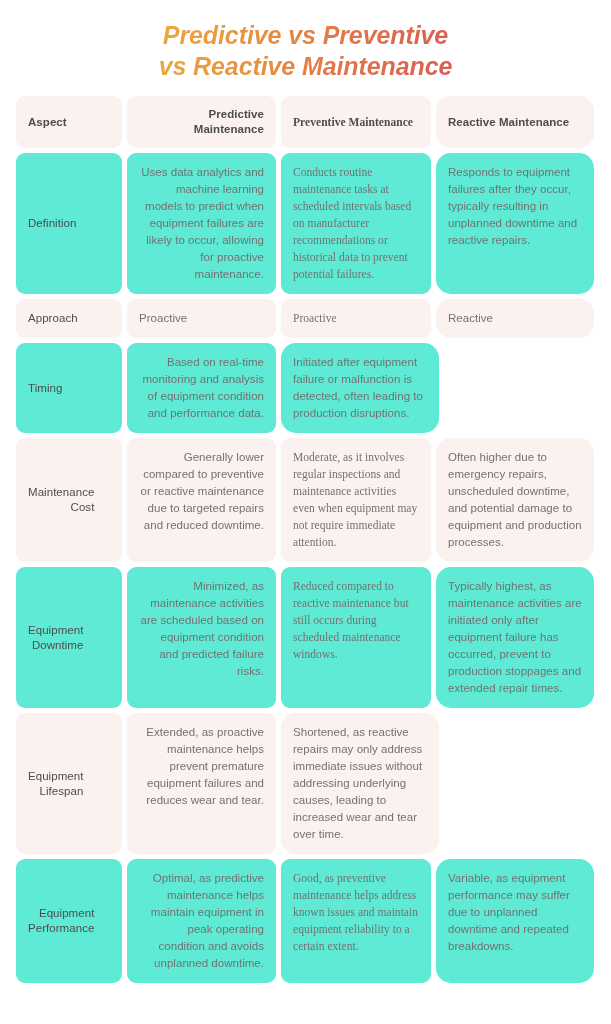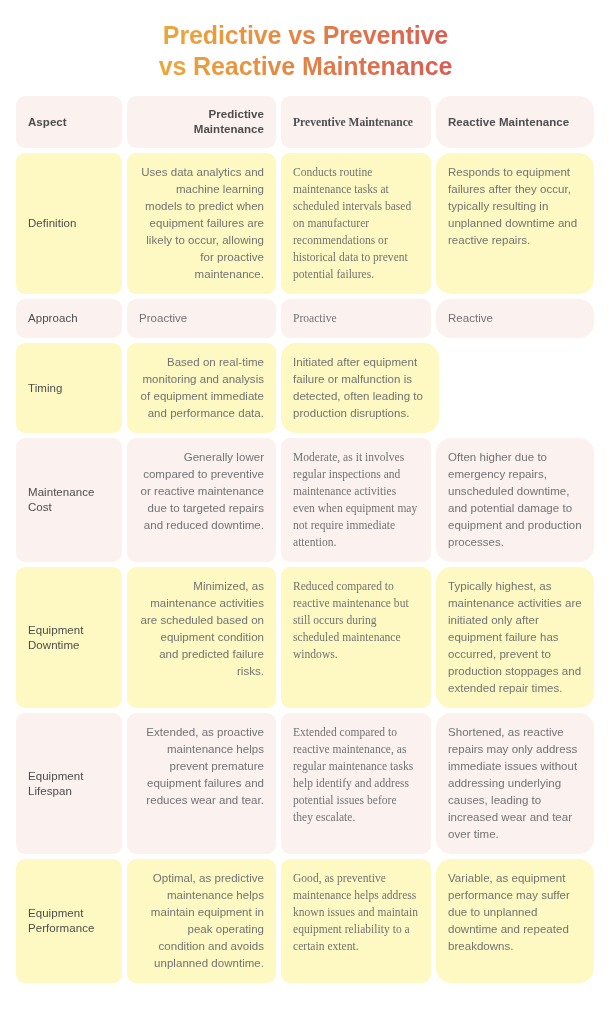--- a/index.html
+++ b/index.html
@@ -28,20 +28,21 @@
     line-height: 31px;
     font-weight: 700;
     letter-spacing: -0.1px;
     background-image: linear-gradient(95deg, #eaa93c 0%, #e8923f 32%, #e07749 62%, #d95b52 100%);
     -webkit-background-clip: text;
     background-clip: text;
     color: transparent;
     -webkit-text-fill-color: transparent;
     display: inline-block;
     white-space: pre-line;
+    font-style: italic;
   }
 
   
   .table {
     display: flex;
     flex-direction: column;
     gap: 5px;
     width: 579px;
   }
 
@@ -53,28 +54,28 @@
 
   .cell {
     border-radius: 9px;
     padding: 11px 12px;
     display: flex;
     align-items: center;
     overflow: hidden;
   }
 
   
-  .c1 { width: 106px; flex: 0 0 106px; }
+  .c1 { width: 106px; flex: 0 0 106px; text-align: right; }
   .c2 { width: 149px; flex: 0 0 149px; text-align: right; }
   .c3 { width: 150px; flex: 0 0 150px; font-family: Liberation Serif, serif; }
   .c4 { width: 158px; flex: 0 0 158px; border-radius: 15px; }
 
   
   .tint-pink { background: #fbf1ef; }
-  .tint-gray { background: #fef9c3; }
+  .tint-gray { background: #5eead4; }
 
   
   .hdr-text {
     font-size: 11.5px;
     line-height: 15px;
     font-weight: 700;
     color: #4d4d4d;
     letter-spacing: 0.05px;
   }
   .label-text {
@@ -150,21 +151,21 @@
       <div class="cell c4 tint-pink">
         <span class="body-text">Reactive</span>
       </div>
     </div>
 
     <div class="row">
       <div class="cell c1 tint-gray">
         <span class="label-text">Timing</span>
       </div>
       <div class="cell c2 tint-gray top">
-        <span class="body-text">Based on real-time monitoring and analysis of equipment immediate and performance data.</span>
+        <span class="body-text">Based on real-time monitoring and analysis of equipment condition and performance data.</span>
       </div>
       <div class="cell c4 tint-gray top">
         <span class="body-text">Initiated after equipment failure or malfunction is detected, often leading to production disruptions.</span>
       </div>
     </div>
 
     <div class="row">
       <div class="cell c1 tint-pink">
         <span class="label-text">Maintenance
 Cost</span>
@@ -197,23 +198,20 @@
     </div>
 
     <div class="row">
       <div class="cell c1 tint-pink">
         <span class="label-text">Equipment
 Lifespan</span>
       </div>
       <div class="cell c2 tint-pink top">
         <span class="body-text">Extended, as proactive maintenance helps prevent premature equipment failures and reduces wear and tear.</span>
       </div>
-      <div class="cell c3 tint-pink top">
-        <span class="body-text">Extended compared to reactive maintenance, as regular maintenance tasks help identify and address potential issues before they escalate.</span>
-      </div>
       <div class="cell c4 tint-pink top">
         <span class="body-text">Shortened, as reactive repairs may only address immediate issues without addressing underlying causes, leading to increased wear and tear over time.</span>
       </div>
     </div>
 
     <div class="row">
       <div class="cell c1 tint-gray">
         <span class="label-text">Equipment
 Performance</span>
       </div>

